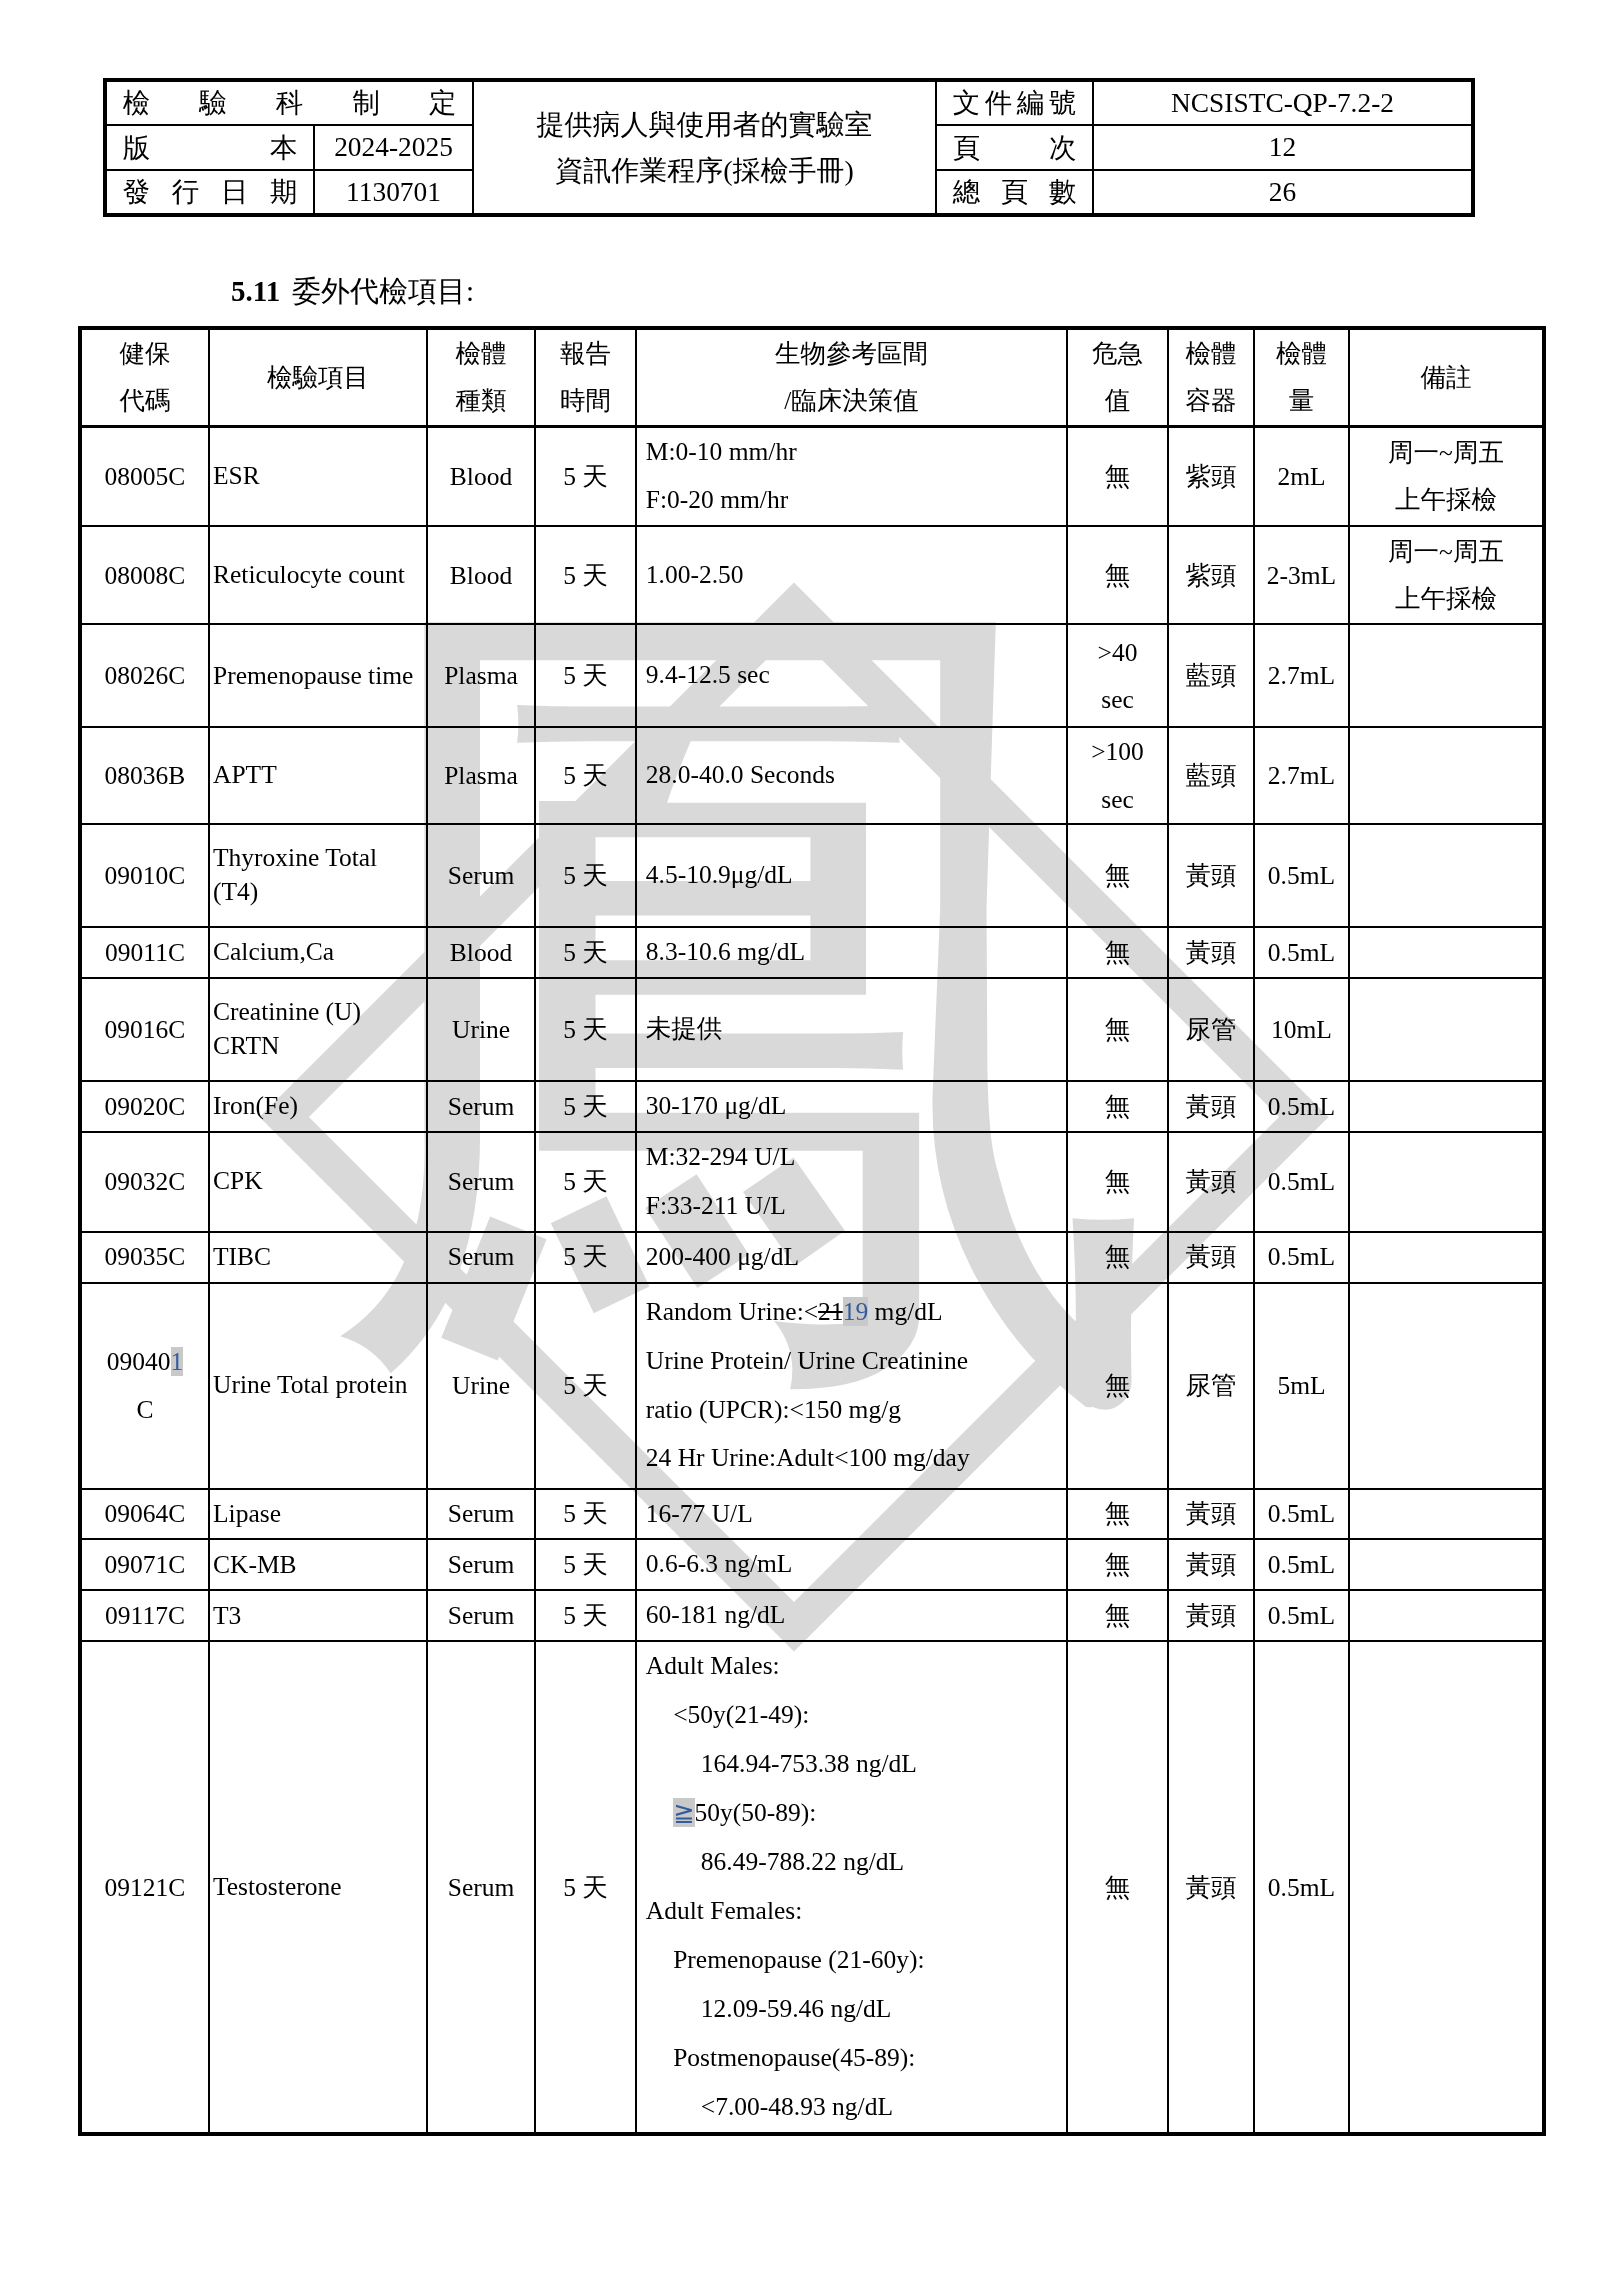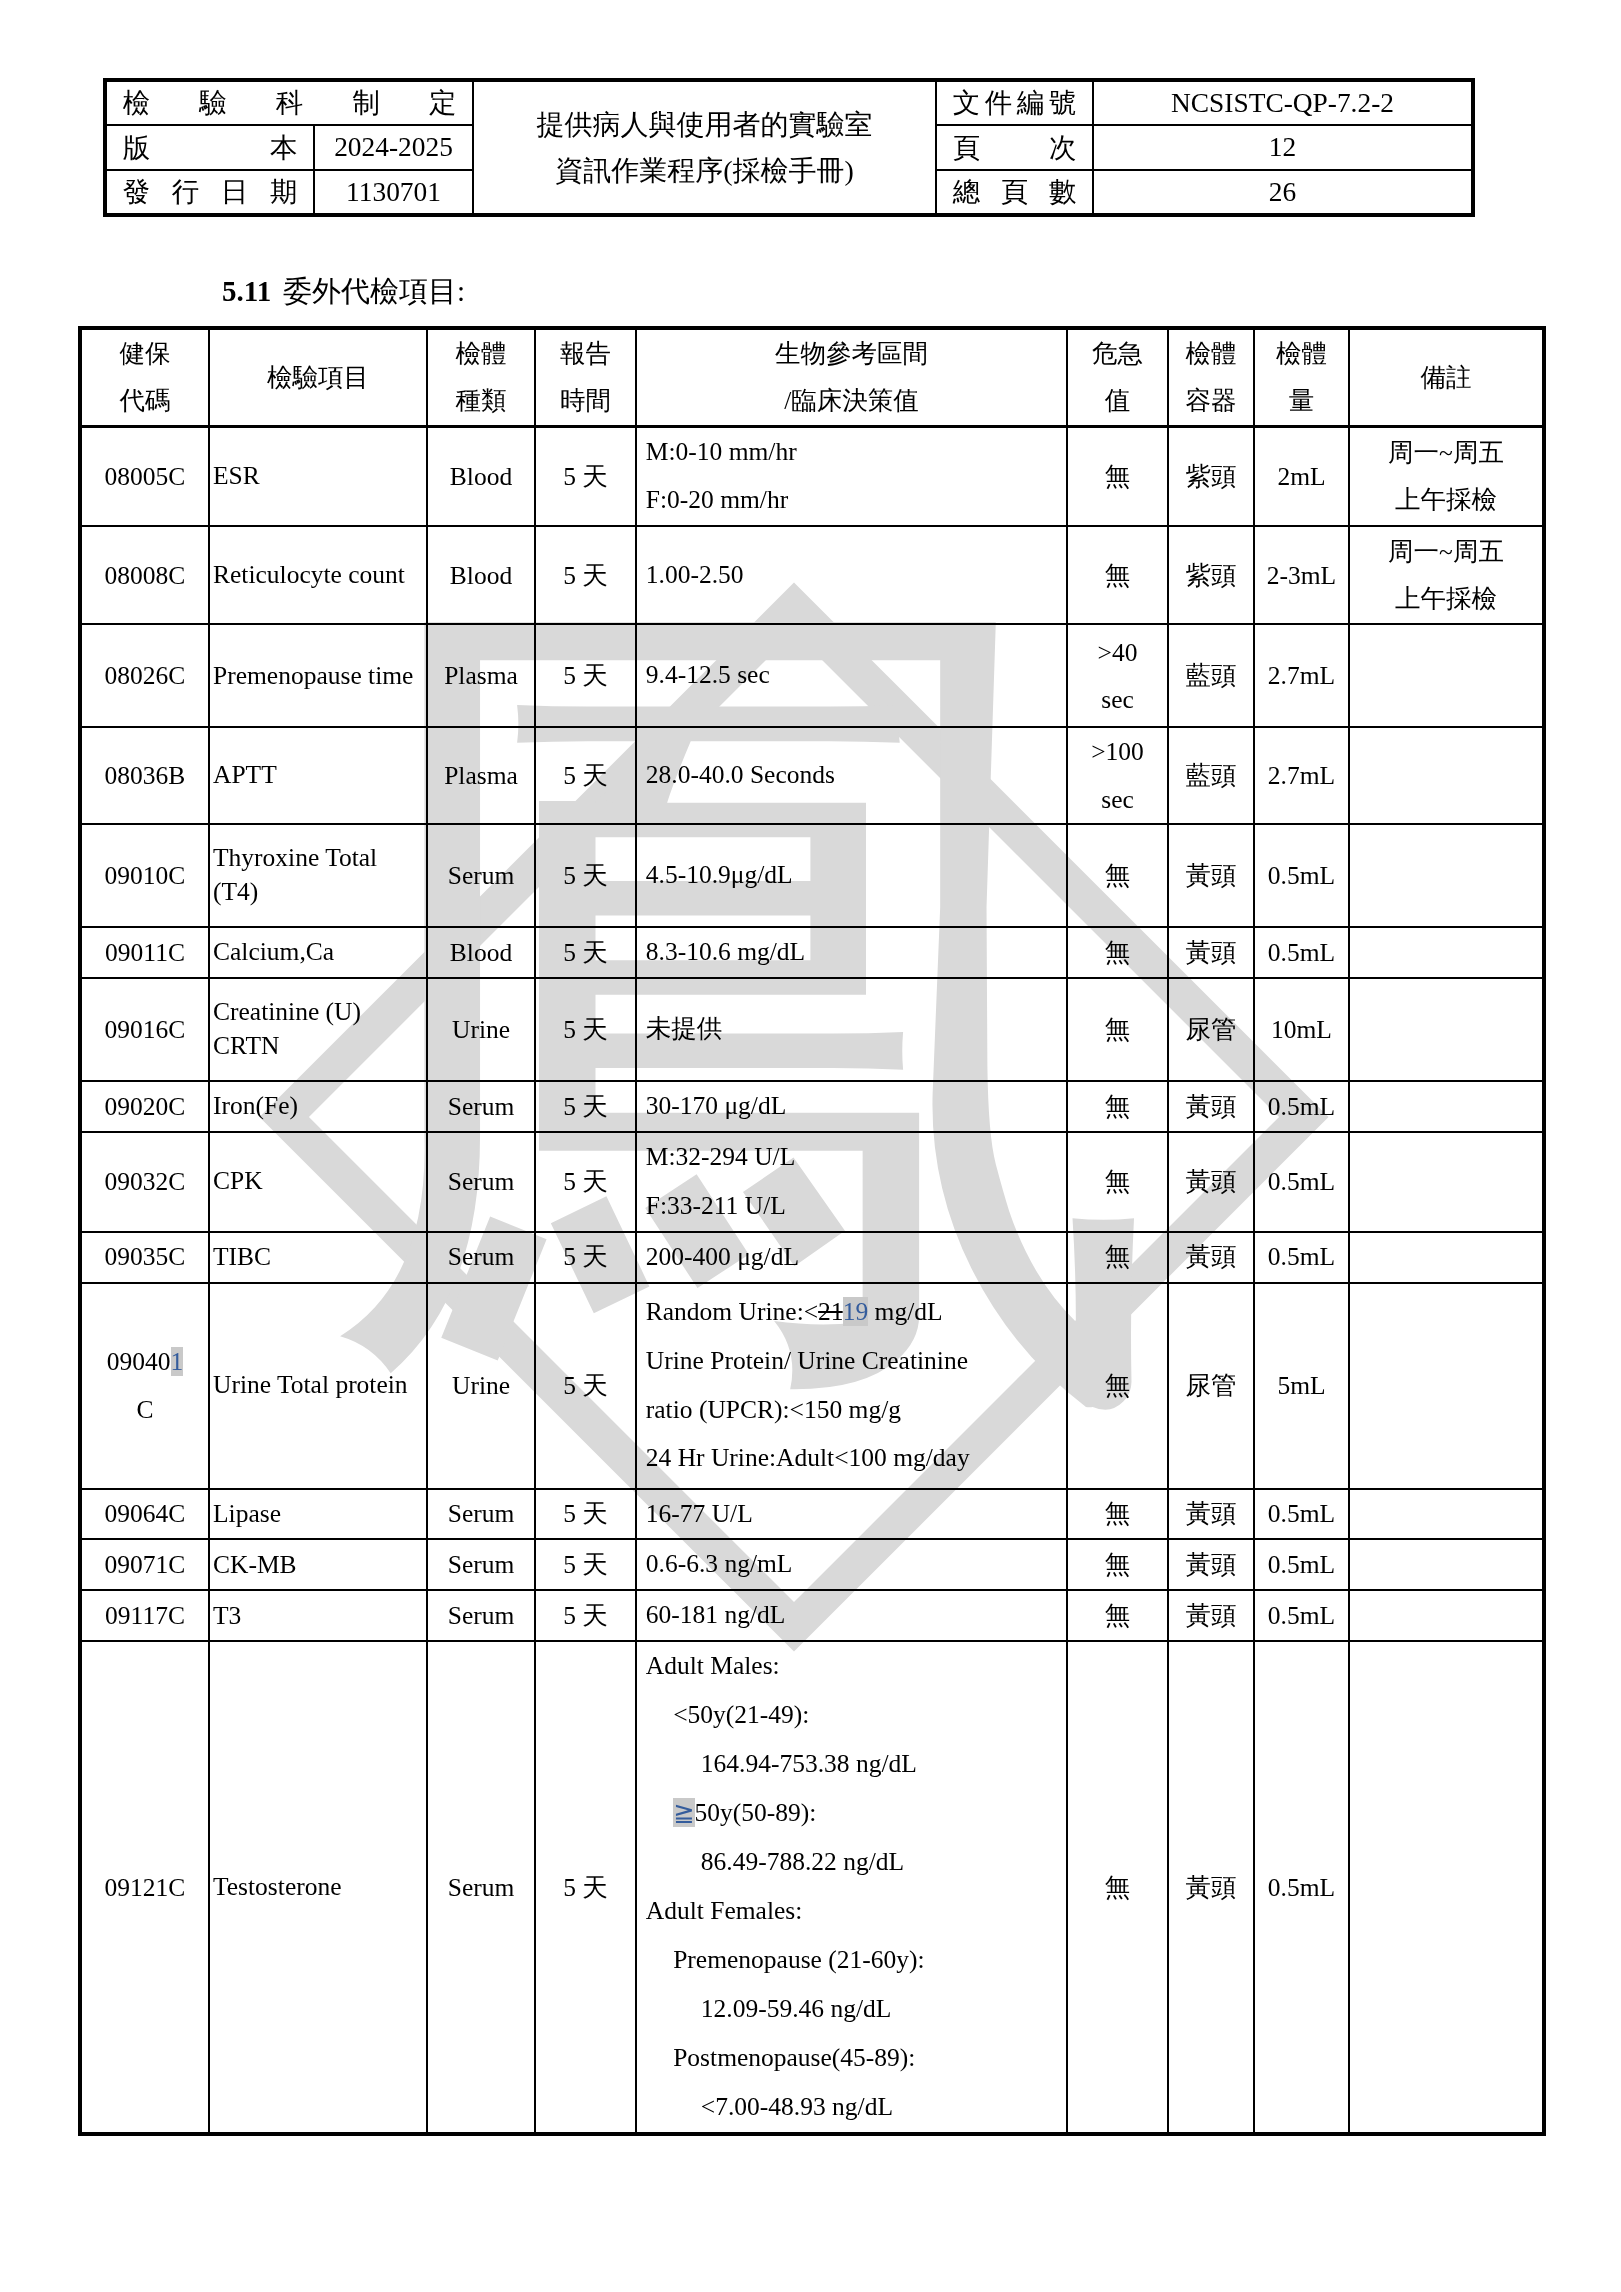--- a/index.html
+++ b/index.html
@@ -34,21 +34,21 @@
     border:4.9px solid #000;table-layout:fixed;
     font-size:27.4px;
   }
   .hdr td{border:2.9px solid #000;vertical-align:middle;padding:0;background:transparent;}
   .hdr .lbl{padding:0 15.7px;}
   .sp{text-align:justify;text-align-last:justify;}
   .ctr{text-align:center;margin-top:21px;}
   .hdr .title-cell{text-align:center;line-height:1.62;font-size:28px;}
   
   .sec-title{
-    position:absolute;left:222px;top:272px;z-index:1;
+    position:absolute;left:231px;top:272px;z-index:1;
     font-size:29px;
   }
   .sec-title .num{font-weight:bold;margin-right:11.8px;}
   
   .main{
     position:absolute;left:78px;top:326px;z-index:1;
     border-collapse:collapse;border:4.9px solid #000;
     table-layout:fixed;font-size:25.5px;
   }
   .main td{border:2px solid #000;vertical-align:middle;padding:0 5.9px;background:transparent;overflow:hidden;}

